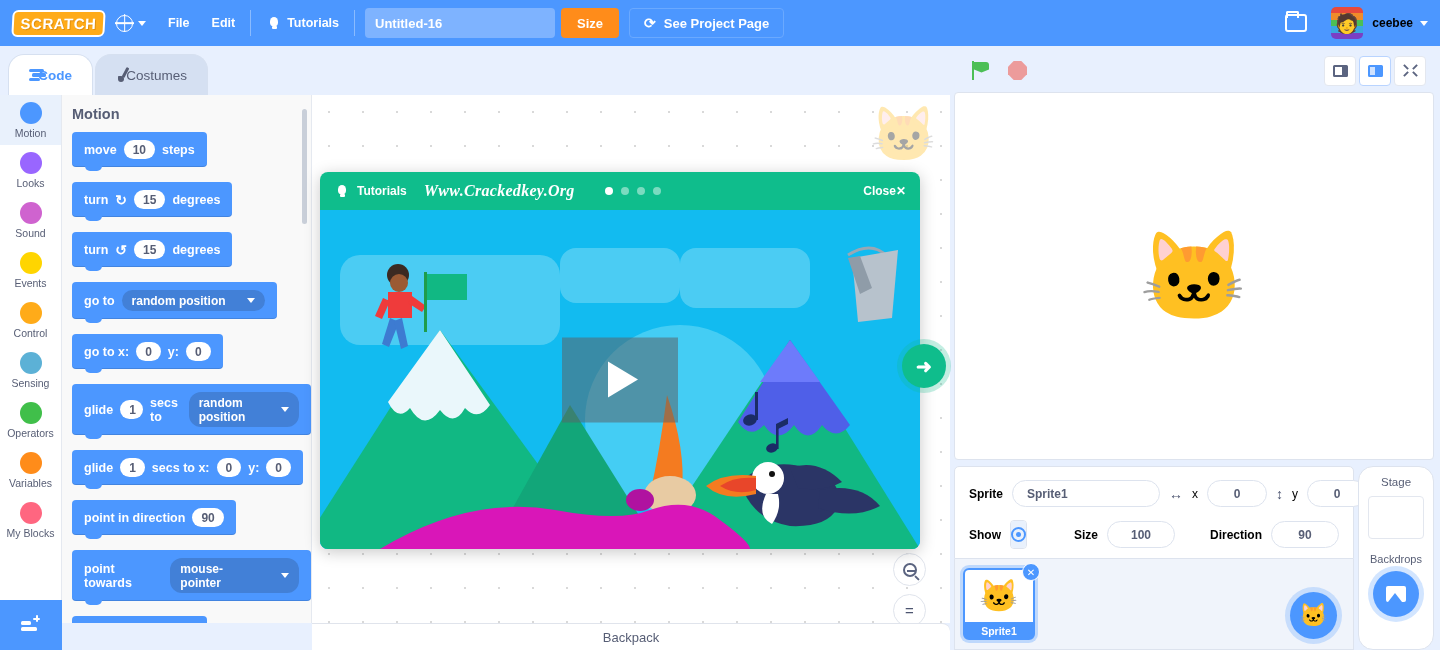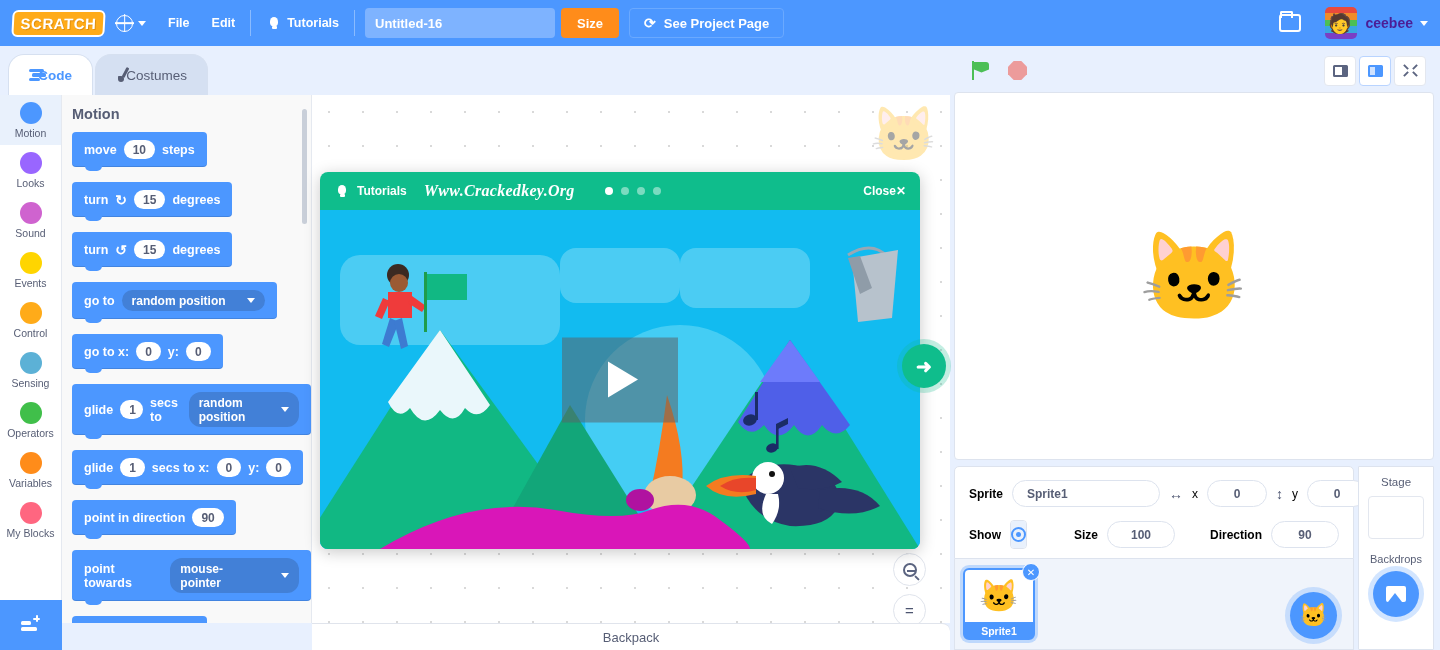--- a/index.html
+++ b/index.html
@@ -67,21 +67,21 @@
   }
   .avatar {
     width: 32px; height: 32px; border-radius: 5px; overflow: hidden;
     display: flex; flex-direction: column;
   }
   .avatar i { flex: 1; display: block; }
   .av-face {
     position: absolute; width: 32px; height: 32px;
     display: flex; align-items: center; justify-content: center;
   }
-  .username { color: #4c1d95; font-size: 14px; font-weight: bold; margin: 0 7px 0 9px; }
+  .username { color: #000000; font-size: 12px; font-weight: bold; margin: 0 7px 0 9px; }
 
   
   .tabbar { position:absolute; top:46px; left:0; width:1440px; height:49px; background:#e8f0fe; }
   .tab {
     position:absolute; top:8px; height:41px; border-radius:16px 16px 0 0;
     display:flex; align-items:center; gap:8px; padding:0 20px;
     font-size:13.5px; cursor:pointer; border:1px solid #d6e0f0; border-bottom:none;
   }
   .tab.active { background:#fff; color:#4c97ff; font-weight:bold; z-index:3; }
   .tab.idle  { background:#d5e0f2; color:#575e75; z-index:1; }
@@ -245,21 +245,21 @@
   .add-sprite {
     position:absolute; right:16px; bottom:10px; width:47px; height:47px; border-radius:50%;
     background:#4c97ff; display:flex; align-items:center; justify-content:center; cursor:pointer;
     box-shadow:0 0 0 5px rgba(76,151,255,.25);
   }
   .cat-glyph{ font-size:23px; color:#fff; }
 
   
   .stage-sel {
     position:absolute; top:466px; left:1358px; width:76px; height:184px;
-    background:#fff; border:1px solid #dde3ee; border-radius:1px;
+    background:#fff; border:1px solid #dde3ee; border-radius:15px;
     display:flex; flex-direction:column; align-items:center;
   }
   .ss-title{ font-size:11.5px; color:#575e75; margin:9px 0 8px; }
   .ss-thumb{ width:56px;height:43px;background:#fff;border:1px solid #e3e7ef;border-radius:4px; }
   .ss-lb{ font-size:11px;color:#575e75; margin:14px 0 6px; }
   .add-bd{
     width:46px;height:46px;border-radius:50%;background:#4c97ff;
     display:flex;align-items:center;justify-content:center;cursor:pointer;
     box-shadow:0 0 0 5px rgba(76,151,255,.25);
   }

